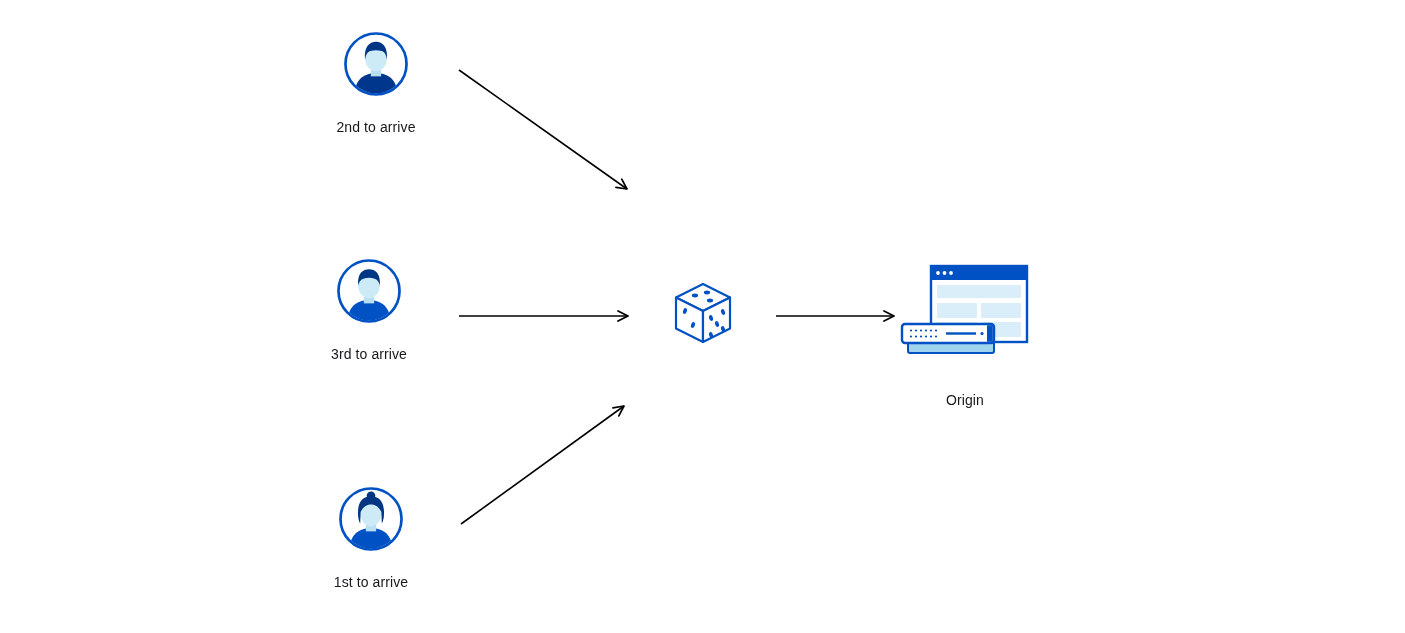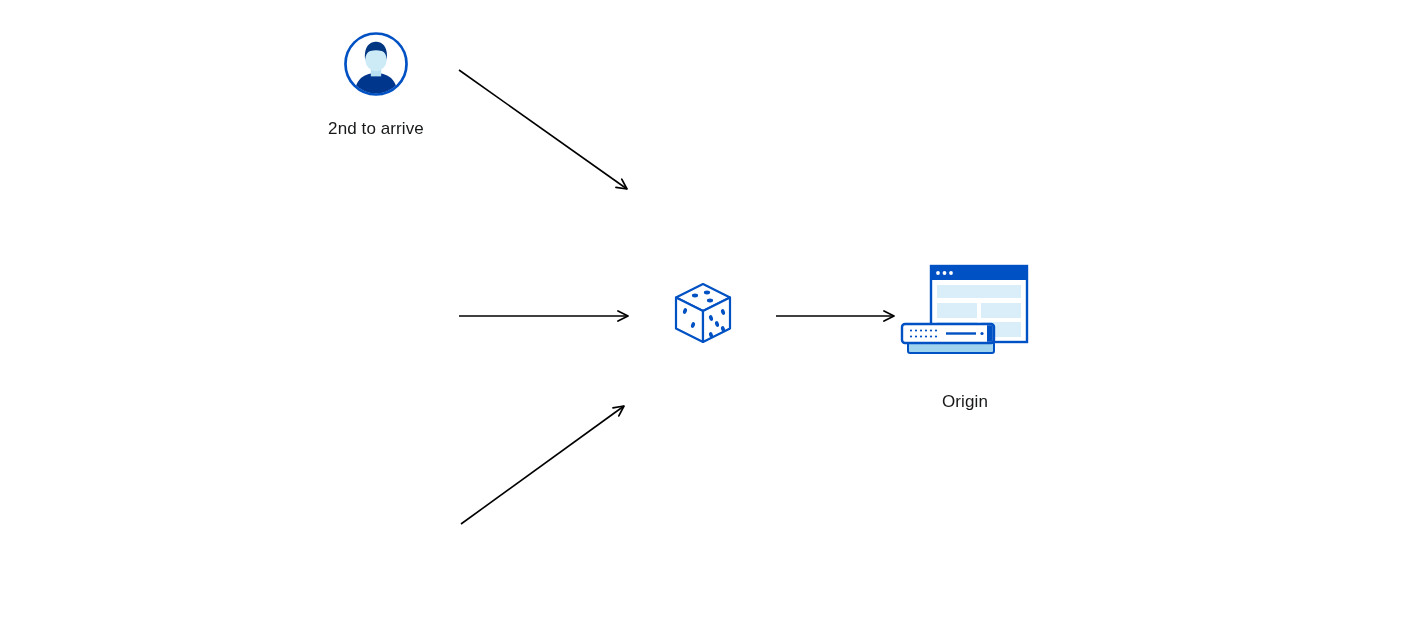--- a/index.html
+++ b/index.html
@@ -1,21 +1,21 @@
 <!DOCTYPE html>
 <html><head>
 <meta charset="utf-8">
 <style>
   html,body{margin:0;padding:0;background:#ffffff;}
   body{font-family:"Liberation Sans","DejaVu Sans",sans-serif;color:#1a1a1a;}
   .canvas{position:relative;width:1405px;height:633px;background:#ffffff;overflow:hidden;}
   .arrow-layer{position:absolute;left:0;top:0;width:1405px;height:633px;pointer-events:none;}
   .node{position:absolute;display:flex;flex-direction:column;align-items:center;}
   .node .icon{line-height:0;}
-  .node-label{margin-top:22px;font-size:17px;letter-spacing:.1px;color:#17181a;text-align:center;white-space:nowrap;}
+  .node-label{margin-top:22px;font-size:14px;letter-spacing:.1px;color:#17181a;text-align:center;white-space:nowrap;}
   .origin-label{margin-top:24px;}
   .user-top{left:296px;top:31px;width:160px;}
   .user-mid{left:289px;top:258px;width:160px;}
   .user-bottom{left:291px;top:486px;width:160px;}
   .dice-node{left:667px;top:277px;width:72px;}
   .origin-node{left:898px;top:262px;width:134px;}
 </style>
 </head>
 <body>
 
@@ -47,21 +47,62 @@
           <rect x="27" y="33" width="10" height="11" fill="#b7e0f2"></rect>
           <ellipse cx="32" cy="27" rx="10.5" ry="12" fill="#cdeaf7"></ellipse>
           <path d="M21.5 28 C20 14 27 10.5 32 10.5 C37 10.5 44 14 42.5 28 C42 24 41 20.5 37.5 19.5 C33.8 18.5 30.2 18.5 26.5 19.5 C23 20.5 22 24 21.5 28 Z" fill="#003682"></path>
         </g>
         <circle cx="32" cy="32" r="29.6" fill="none" stroke="#0051c3" stroke-width="2.6"></circle>
       </svg>
     </span>
     <div class="node-label">2nd to arrive</div>
   </div>
 
+  <div class="node user-mid">
+    <span class="icon">
+      <svg width="66" height="66" viewBox="0 0 64 64">
+        <defs>
+            <clipPath id="clipB">
+              <circle cx="32" cy="32" r="28.6"></circle>
+            </clipPath>
+          </defs>
+        <g clip-path="url(#clipB)">
+          <rect width="64" height="64" fill="#ffffff"></rect>
+          <path d="M32 41 C17 41 11.5 50 10.5 64 L53.5 64 C52.5 50 47 41 32 41 Z" fill="#0051c3"></path>
+          <rect x="27" y="33" width="10" height="11" fill="#b7e0f2"></rect>
+          <ellipse cx="32" cy="27" rx="10.5" ry="12" fill="#cdeaf7"></ellipse>
+          <path d="M21.5 27 C20.5 15 26 11 32 11 C38 11 43.5 15 42.5 27 C42 23.5 40.5 21 37.5 20 C33.8 19 30.2 19 26.5 20 C23.5 21 22 23.5 21.5 27 Z" fill="#003682"></path>
+        </g>
+        <circle cx="32" cy="32" r="29.6" fill="none" stroke="#0051c3" stroke-width="2.6"></circle>
+      </svg>
+    </span>
+    <div class="node-label">3rd to arrive</div>
+  </div>
 
+  <div class="node user-bottom">
+    <span class="icon">
+      <svg width="66" height="66" viewBox="0 0 64 64">
+        <defs>
+            <clipPath id="clipC">
+              <circle cx="32" cy="32" r="28.6"></circle>
+            </clipPath>
+          </defs>
+        <g clip-path="url(#clipC)">
+          <rect width="64" height="64" fill="#ffffff"></rect>
+          <path d="M32 41 C17 41 11.5 50 10.5 64 L53.5 64 C52.5 50 47 41 32 41 Z" fill="#0051c3"></path>
+          <rect x="27" y="33" width="10" height="11" fill="#b7e0f2"></rect>
+          <ellipse cx="32" cy="27.5" rx="10" ry="11.5" fill="#cdeaf7"></ellipse>
+          <path d="M32 10 C23 10 18.5 17 19.5 29 C19.8 33 21.5 36.5 21.5 36.5 L22 25 C25 19.5 28.5 18 32 18 C35.5 18 39 19.5 42 25 L42.5 36.5 C42.5 36.5 44.2 33 44.5 29 C45.5 17 41 10 32 10 Z" fill="#003682"></path>
+          <circle cx="32" cy="9.5" r="4.2" fill="#003682"></circle>
+        </g>
+        <circle cx="32" cy="32" r="29.6" fill="none" stroke="#0051c3" stroke-width="2.6"></circle>
+      </svg>
+    </span>
+    <div class="node-label">1st to arrive</div>
+  </div>
 
   <div class="node dice-node">
     <span class="icon">
       <svg width="72" height="72" viewBox="0 0 72 72">
         <g stroke="#0051c3" stroke-width="2.2" stroke-linejoin="round" fill="#ffffff">
           <path d="M36 7 L63 20.5 L36 34 L9 20.5 Z"></path>
           <path d="M9 20.5 L36 34 L36 65 L9 51.5 Z"></path>
           <path d="M63 20.5 L36 34 L36 65 L63 51.5 Z"></path>
         </g>
         <g fill="#0051c3">

